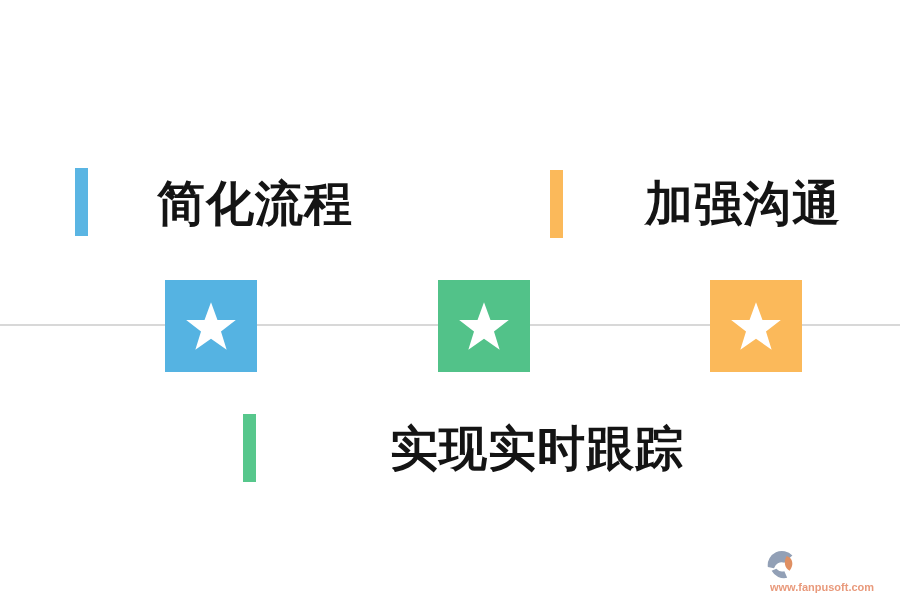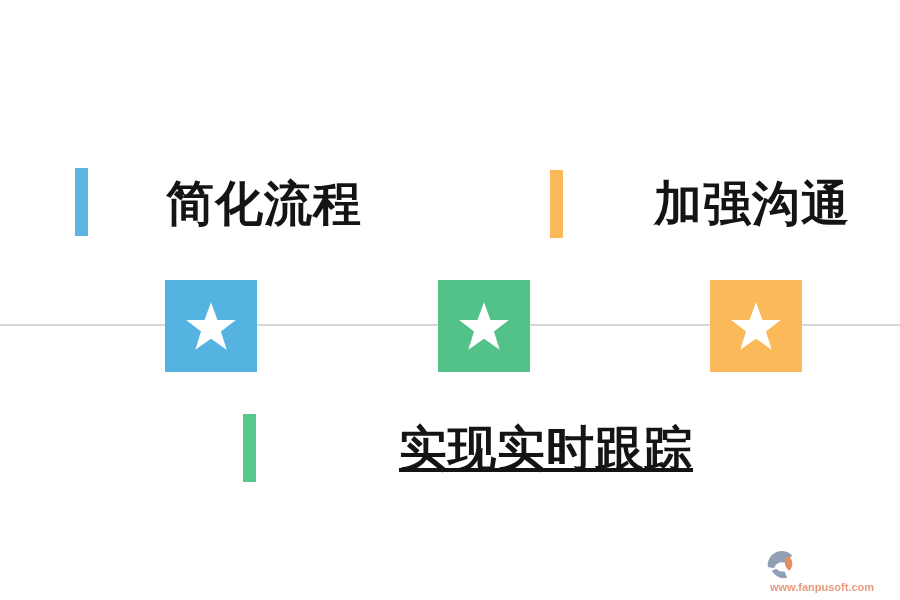--- a/index.html
+++ b/index.html
@@ -17,21 +17,21 @@
   }
   
   .feature{position:absolute;z-index:2;}
   .accent-bar{position:absolute;width:13px;height:68px;}
   .bar-blue{background:#5ab5e3;}
   .bar-orange{background:#fbb95a;}
   .bar-green{background:#57c78c;}
   .feature-label{
     position:absolute;
     font-size:48px;font-weight:bold;line-height:1;
-    color:#141414;white-space:nowrap;letter-spacing:1px;margin-left:9px;
+    color:#141414;white-space:nowrap;letter-spacing:1px;
   }
   
   .milestone{
     position:absolute;top:280px;width:92px;height:92px;
     display:flex;align-items:center;justify-content:center;
     z-index:1;
   }
   .sq-blue{background:#55b3e2;}
   .sq-green{background:#52c289;}
   .sq-orange{background:#fbb95a;}
@@ -48,21 +48,21 @@
     position:absolute;left:8px;top:35px;
     font-size:11px;font-weight:bold;line-height:1.2;
     color:#e99a7c;white-space:nowrap;
   }
   
   #f1 .accent-bar{left:75px;top:168px;}
   #f1 .feature-label{left:157px;top:180px;}
   #f2 .accent-bar{left:550px;top:170px;}
   #f2 .feature-label{left:645px;top:180px;text-align:center;}
   #f3 .accent-bar{left:243px;top:414px;}
-  #f3 .feature-label{left:390px;top:425px;text-decoration:underline;}
+  #f3 .feature-label{left:390px;top:425px;}
   #m1{left:165px;}
   #m2{left:438px;}
   #m3{left:710px;}
 </style>
 </head>
 <body>
 
 <div class="stage">
 
   <div class="timeline-line"></div>

